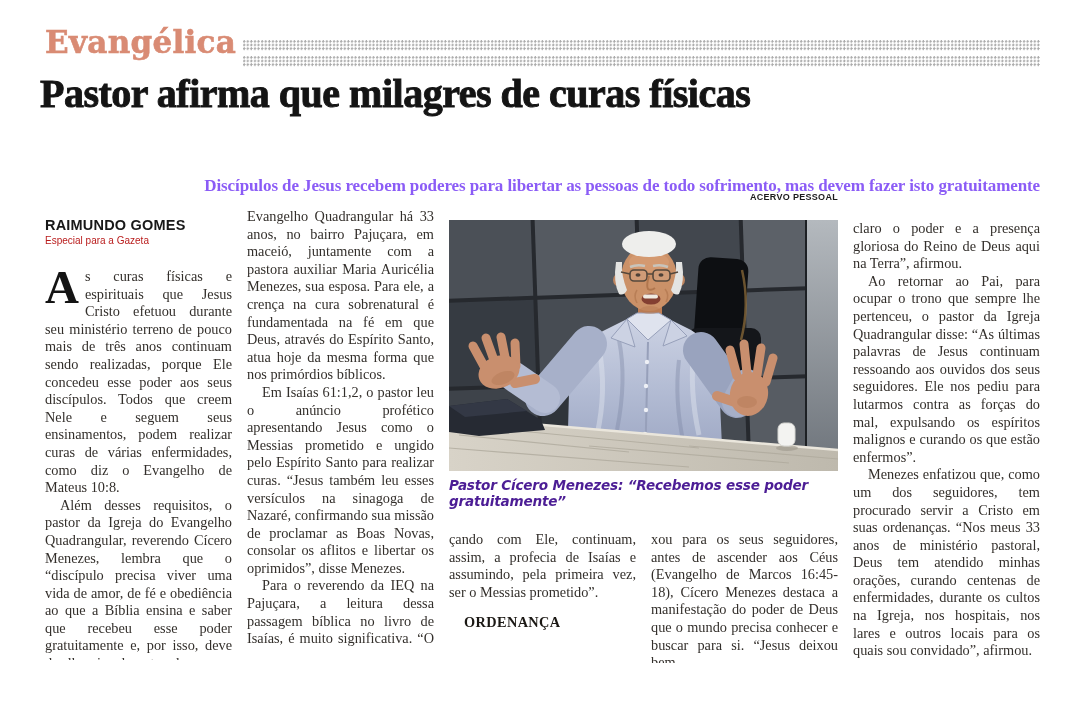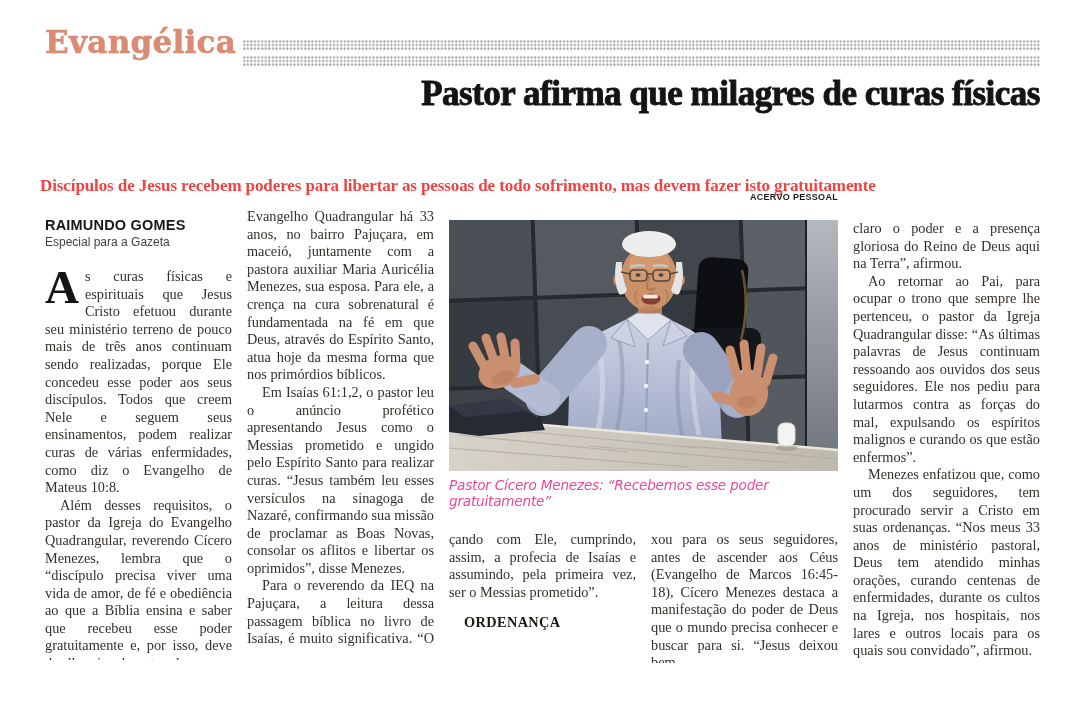--- a/index.html
+++ b/index.html
@@ -16,33 +16,33 @@
     font-family:"DejaVu Serif","Liberation Serif",serif;
   }
   .dot-band{
     position:absolute;left:243px;width:797px;height:11px;
     background-image:radial-gradient(circle at 1.2px 1.4px,#ababab 1px,transparent 1.3px);
     background-size:3.6px 3.6px;
   }
   .band1{top:40px;}
   .band2{top:56px;}
   .headline{
-    position:absolute;left:40px;width:1000px;top:70px;text-align:right;
-    font-size:35px;line-height:47px;font-weight:bold;color:#141414;
+    position:absolute;left:40px;width:1000px;top:70px;text-align:left;
+    font-size:40px;line-height:47px;font-weight:bold;color:#141414;
     letter-spacing:-.5px;-webkit-text-stroke:.9px #141414;
   }
   .subhead{
-    position:absolute;left:40px;width:1000px;top:176px;text-align:left;
-    font-size:17px;font-weight:bold;color:#ef4444;letter-spacing:-.1px;
+    position:absolute;left:40px;width:1000px;top:176px;text-align:right;
+    font-size:17px;font-weight:bold;color:#8b5cf6;letter-spacing:-.1px;
   }
   
   .byline{position:absolute;left:45px;width:187px;top:217px;text-align:left;
           font-family:"Liberation Sans","DejaVu Sans",sans-serif;}
   .byline .author{font-size:14.5px;font-weight:bold;color:#181818;letter-spacing:.2px;}
-  .byline .role{font-size:12px;color:#404040;margin-top:2px;}
+  .byline .role{font-size:10px;color:#b91c1c;margin-top:2px;}
   
   .col{position:absolute;width:187px;overflow:hidden;
        font-size:14.3px;line-height:17.6px;text-align:justify;}
   .col p{margin:0;text-indent:15px;}
   .col p.cont{text-indent:0;}
   .col1{left:45px;top:268px;height:392px;}
   .col2{left:247px;top:208px;height:440px;}
   .col3{left:449px;top:531px;height:132px;}
   .col4{left:651px;top:531px;height:132px;}
   .col5{left:853px;top:220px;height:440px;}
@@ -61,21 +61,21 @@
     font-size:9px;font-weight:bold;color:#1c1c1c;letter-spacing:.3px;
   }
   .photo{
     position:absolute;left:449px;top:220px;width:389px;height:251px;
     background:#3f434a;overflow:hidden;
   }
   .photo svg{display:block;}
   .photo-caption{
     position:absolute;left:449px;width:389px;top:477px;
     font-family:"DejaVu Sans","Liberation Sans",sans-serif;
-    font-style:italic;font-size:13.6px;font-weight:400;color:#ec4899;
+    font-style:italic;font-size:13.6px;font-weight:700;color:#4c1d95;
     letter-spacing:-.2px;
   }
 </style>
 </head>
 <body>
 
 <div class="page">
 
   <div class="section-label">Evangélica</div>
   <div class="dot-band band1"></div>
@@ -226,21 +226,21 @@
       </g>
       <g>
         <ellipse cx="338" cy="228" rx="11" ry="3" fill="#9b968b" opacity=".6"></ellipse>
         <rect x="329" y="203" width="17" height="23" rx="6" fill="#f3f3f1" stroke="#d5d5d1"></rect>
       </g>
     </svg>
   </div>
   <div class="photo-caption">Pastor Cícero Menezes: “Recebemos esse poder gratuitamente”</div>
 
   <div class="col col3">
-    <p class="cont">çando com Ele, cumprindo, assim, a profecia de Isaías e assumindo, pela primeira vez, ser o Messias prometido”.</p>
+    <p class="cont">çando com Ele, continuam, assim, a profecia de Isaías e assumindo, pela primeira vez, ser o Messias prometido”.</p>
     <p class="crosshead">ORDENANÇA</p>
   </div>
 
   <div class="col col4">
     <p class="cont">xou para os seus seguidores, antes de ascender aos Céus (Evangelho de Marcos 16:45-18), Cícero Menezes destaca a manifestação do poder de Deus que o mundo precisa conhecer e buscar para si. “Jesus deixou bem</p>
   </div>
 
   <div class="col col5">
     <p class="cont">claro o poder e a presença gloriosa do Reino de Deus aqui na Terra”, afirmou.</p>
     <p>Ao retornar ao Pai, para ocupar o trono que sempre lhe pertenceu, o pastor da Igreja Quadrangular disse: “As últimas palavras de Jesus continuam ressoando aos ouvidos dos seus seguidores. Ele nos pediu para lutarmos contra as forças do mal, expulsando os espíritos malignos e curando os que estão enfermos”.</p>

